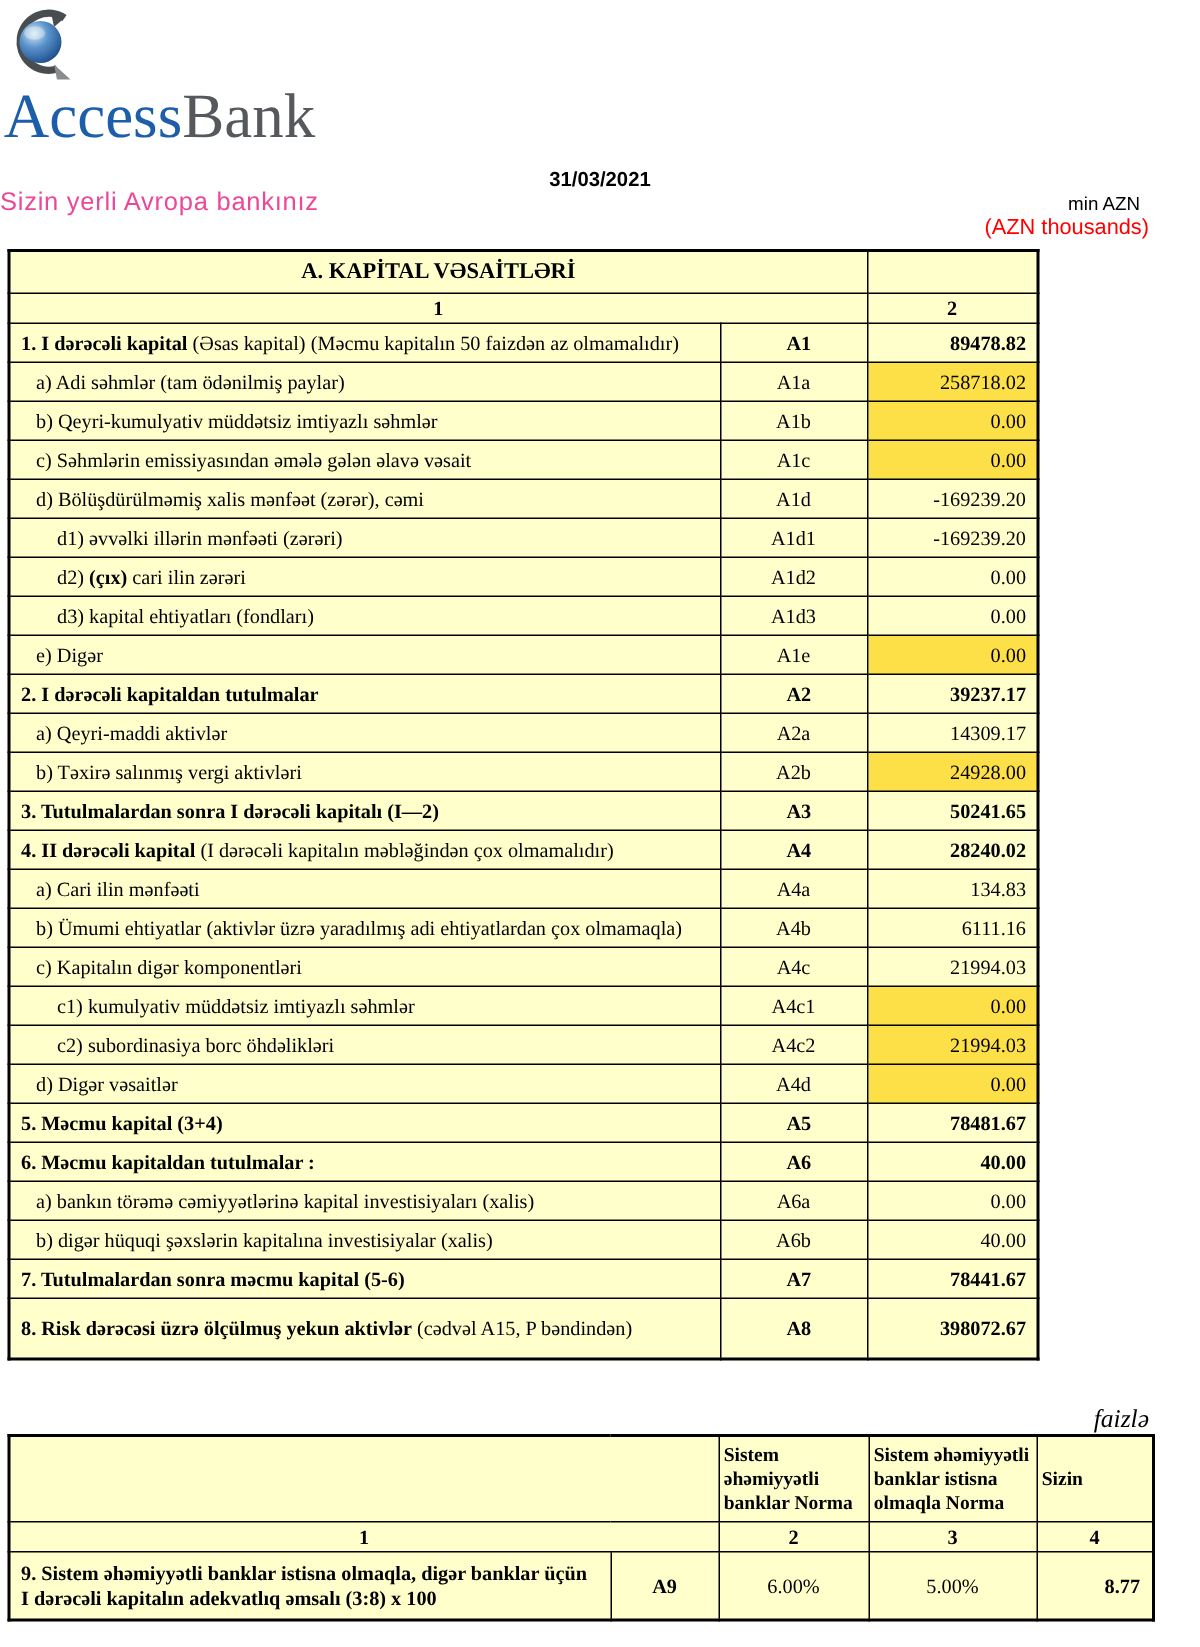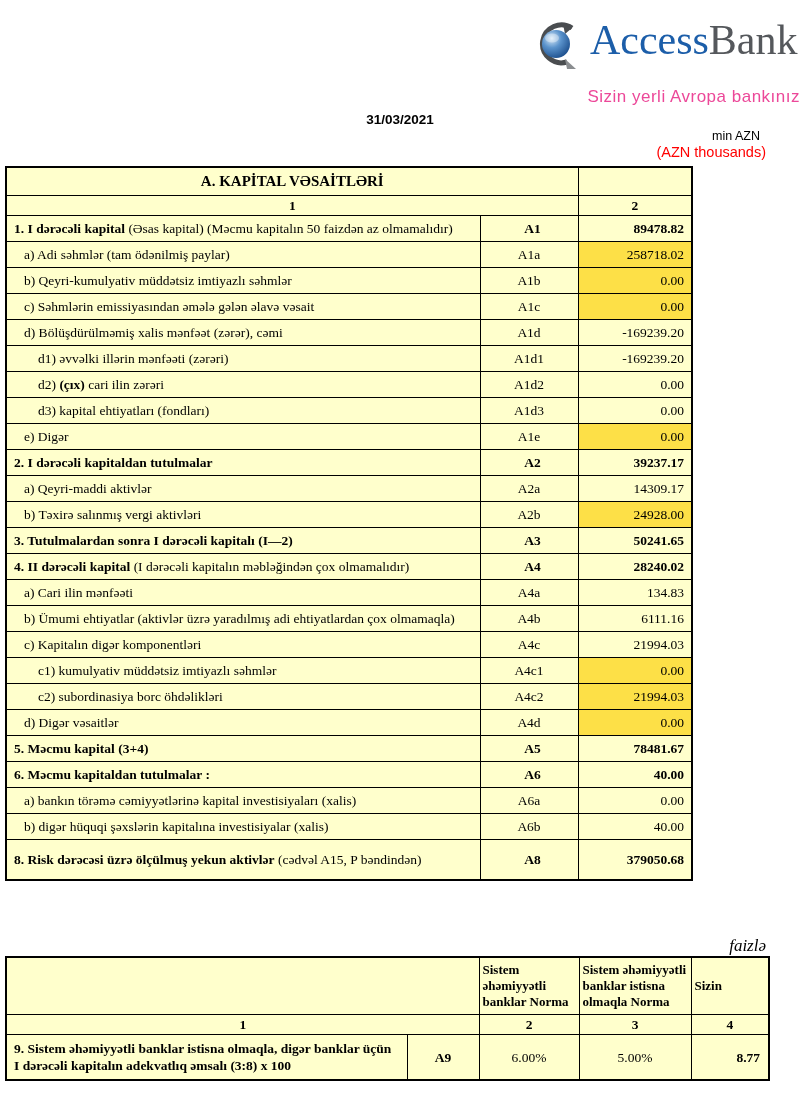--- a/index.html
+++ b/index.html
@@ -1,20 +1,20 @@
 <!DOCTYPE html>
 <html><head>
 <meta charset="utf-8">
 <style>
   html,body{margin:0;padding:0;background:#e8e8e8;}
   #doc{position:relative;width:800px;height:1098px;background:#ffffff;margin:0 auto;
        font-family:"Liberation Serif","DejaVu Serif",serif;color:#000;overflow:hidden;}
 
   
-  .logo-wrap{position:absolute;top:17px;left:0;width:100%;display:flex;justify-content:flex-end;align-items:flex-start;}
+  .logo-wrap{position:absolute;top:1px;left:0;width:100%;display:flex;justify-content:flex-end;align-items:flex-start;flex-direction:column;}
   .logo-icon{width:52px;height:50px;margin-right:6px;margin-top:4px;}
   .logo-col{display:flex;flex-direction:column;align-items:center;}
   .logo-text{font-size:42px;line-height:46px;font-family:"Liberation Serif",serif;letter-spacing:0px;}
   .logo-access{color:#1c5ea9;}
   .logo-bank{color:#55585c;}
   .tagline{font-family:"Liberation Sans","DejaVu Sans",sans-serif;color:#ec4899;
            font-size:17px;line-height:20px;margin-top:24px;letter-spacing:.5px;}
   .date-line{position:absolute;top:112px;left:0;width:100%;text-align:center;
              font-family:"Liberation Sans","DejaVu Sans",sans-serif;font-size:13.5px;font-weight:bold;}
   .min-azn{position:absolute;top:129px;right:40px;
@@ -210,24 +210,29 @@
     <tr>
       <td class="lbl i1"><span>a)   bankın törəmə cəmiyyətlərinə kapital investisiyaları (xalis)</span></td>
       <td class="code">A6a</td>
       <td class="val">0.00</td>
     </tr>
     <tr>
       <td class="lbl i1"><span>b)   digər hüquqi şəxslərin kapitalına investisiyalar (xalis)</span></td>
       <td class="code">A6b</td>
       <td class="val">40.00</td>
     </tr>
+    <tr class="b">
+      <td class="lbl"><span class="bld">7. Tutulmalardan  sonra məcmu kapital (5-6)</span></td>
+      <td class="code">A7</td>
+      <td class="val">78441.67</td>
+    </tr>
     <tr class="b tall">
       <td class="lbl"><span class="bld">8. Risk dərəcəsi üzrə ölçülmuş  yekun aktivlər</span><span>  (cədvəl A15, P bəndindən)</span></td>
       <td class="code">A8</td>
-      <td class="val">379050.68</td>
+      <td class="val">398072.67</td>
     </tr>
   </tbody>
     </table>
 
   <div class="bottom-wrap">
     <div class="faizle">faizlə</div>
     <table class="ratio">
       <colgroup>
           <col class="r-label">
           <col class="r-code">

